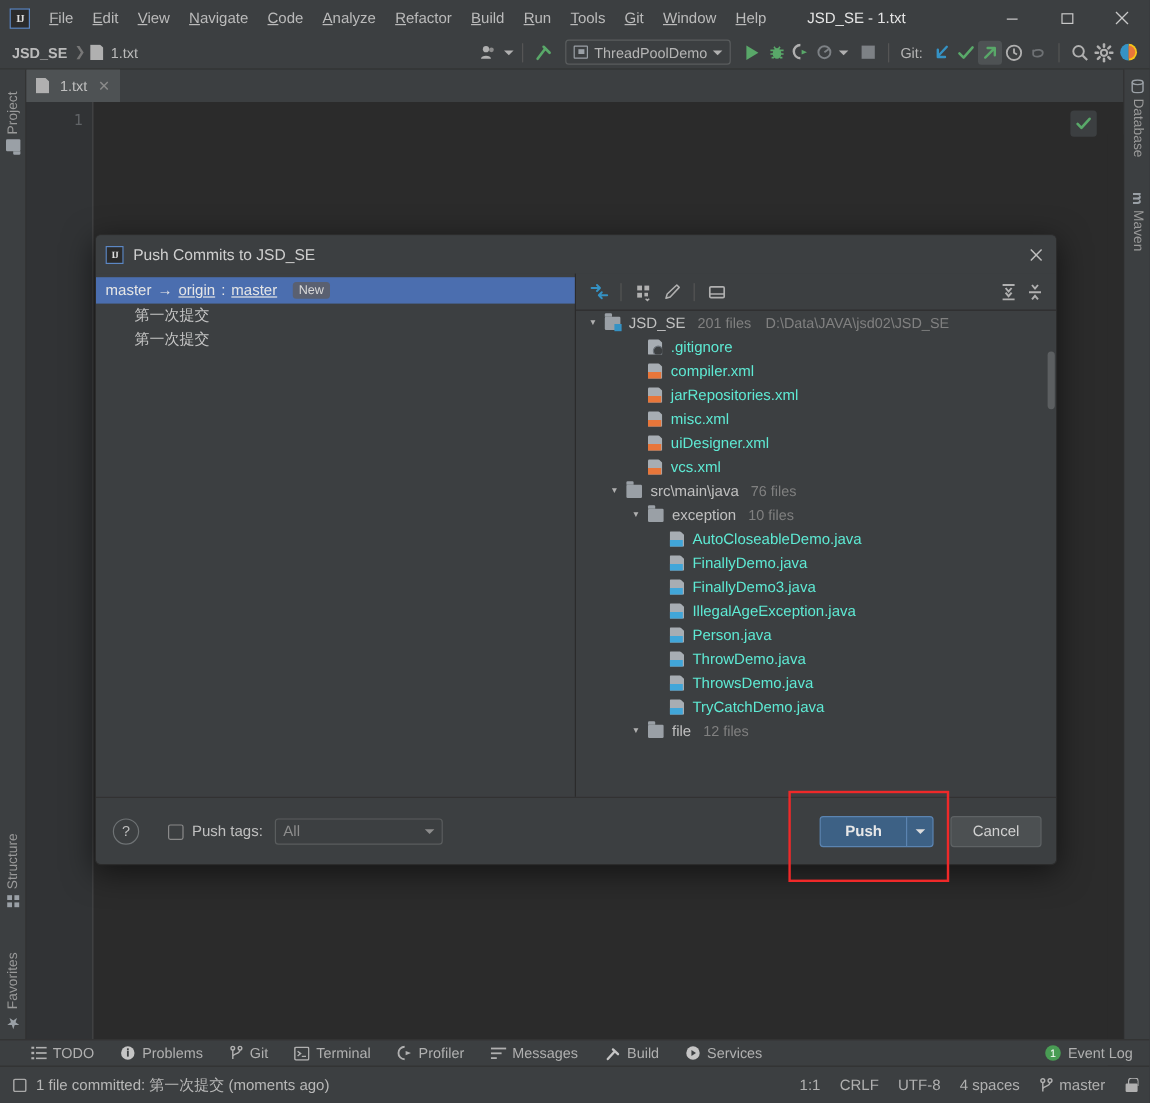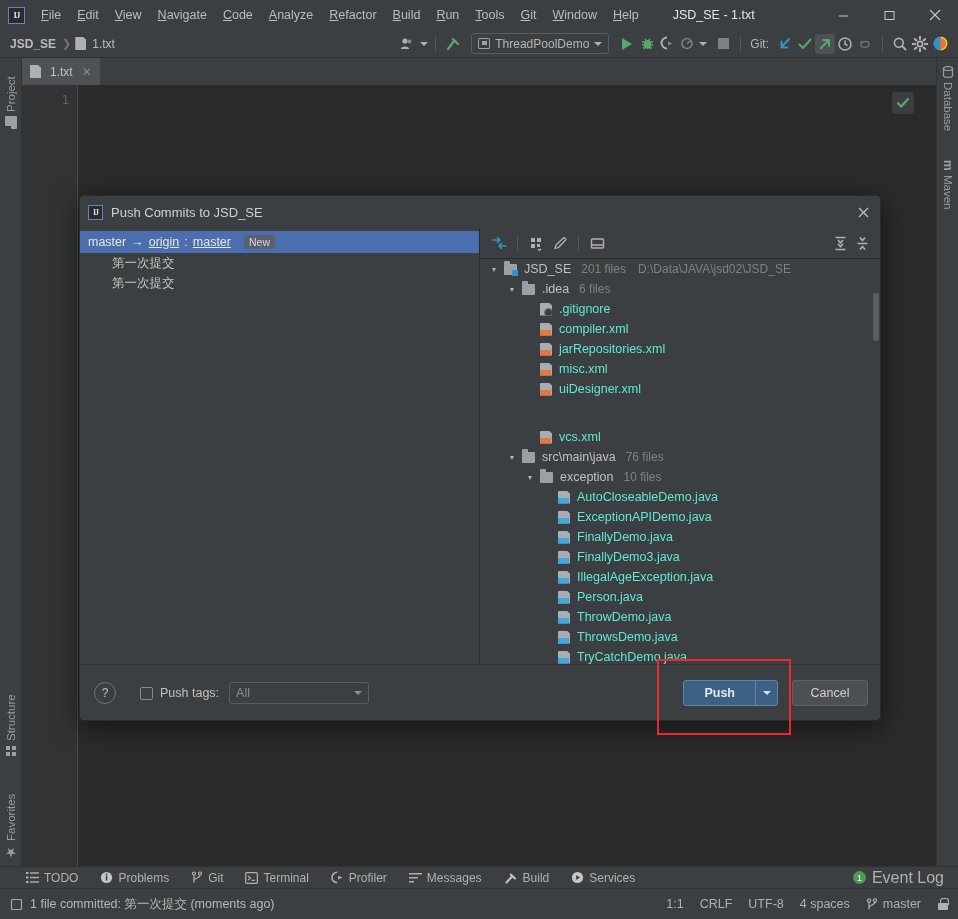--- a/index.html
+++ b/index.html
@@ -620,26 +620,20 @@
         </div>
         <div class="tree-scroll">
           <div id="tree-rows">
               <div class="tree-row" style="padding-left: 8px;">
                 <span class="chev" style="font-size: 7px;">▼</span>
                 <span class="mod-folder proj"></span>
                 <span style="margin-left: 3px; color: rgb(192, 192, 192);">JSD_SE</span>
                 <span class="meta" style="margin-left: 6px;">201 files</span>
                 <span class="meta-path" style="margin-left: 8px;">D:\Data\JAVA\jsd02\JSD_SE</span>
               </div>
-              <div class="tree-row" style="padding-left: 26px;">
-                <span class="chev" style="font-size: 7px;">▼</span>
-                <span class="mod-folder"></span>
-                <span style="margin-left: 3px; color: rgb(192, 192, 192);">.idea</span>
-                <span class="meta" style="margin-left: 6px;">6 files</span>
-              </div>
               <div class="tree-row" style="padding-left: 44px;">
                 <span class="chev"></span>
                 <span class="git-ico"></span>
                 <span class="fname-green" style="margin-left: 3px;">.gitignore</span>
               </div>
               <div class="tree-row" style="padding-left: 44px;">
                 <span class="chev"></span>
                 <span class="xml-ico"></span>
                 <span class="fname-green" style="margin-left: 3px;">compiler.xml</span>
               </div>
@@ -651,46 +645,41 @@
               <div class="tree-row" style="padding-left: 44px; text-align: right;">
                 <span class="chev"></span>
                 <span class="xml-ico"></span>
                 <span class="fname-green" style="margin-left: 3px;">misc.xml</span>
               </div>
               <div class="tree-row" style="padding-left: 44px;">
                 <span class="chev"></span>
                 <span class="xml-ico"></span>
                 <span class="fname-green" style="margin-left: 3px;">uiDesigner.xml</span>
               </div>
-              <div class="tree-row" style="padding-left: 44px; margin-top: 28px;">
+              <div class="tree-row" style="padding-left: 44px;">
                 <span class="chev"></span>
                 <span class="xml-ico"></span>
                 <span class="fname-green" style="margin-left: 3px;">vcs.xml</span>
               </div>
               <div class="tree-row" style="padding-left: 26px;">
                 <span class="chev" style="font-size: 7px;">▼</span>
                 <span class="mod-folder"></span>
                 <span style="margin-left: 3px; color: rgb(192, 192, 192);">src\main\java</span>
                 <span class="meta" style="margin-left: 6px;">76 files</span>
               </div>
               <div class="tree-row" style="padding-left: 44px;">
                 <span class="chev" style="font-size: 7px;">▼</span>
                 <span class="mod-folder"></span>
                 <span style="margin-left: 3px; color: rgb(192, 192, 192);">exception</span>
                 <span class="meta" style="margin-left: 6px;">10 files</span>
               </div>
               <div class="tree-row" style="padding-left: 62px;">
                 <span class="chev"></span>
                 <span class="java-ico"></span>
                 <span class="fname-green" style="margin-left: 3px;">AutoCloseableDemo.java</span>
-              </div>
-              <div class="tree-row" style="padding-left: 62px;">
-                <span class="chev"></span>
-                <span class="java-ico"></span>
-                <span class="fname-green" style="margin-left: 3px;">ExceptionAPIDemo.java</span>
               </div>
               <div class="tree-row" style="padding-left: 62px;">
                 <span class="chev"></span>
                 <span class="java-ico"></span>
                 <span class="fname-green" style="margin-left: 3px;">FinallyDemo.java</span>
               </div>
               <div class="tree-row" style="padding-left: 62px;">
                 <span class="chev"></span>
                 <span class="java-ico"></span>
                 <span class="fname-green" style="margin-left: 3px;">FinallyDemo3.java</span>
@@ -837,21 +826,21 @@
             <svg width="13" height="13" viewBox="0 0 13 13">
               <circle cx="6.5" cy="6.5" r="5.6" fill="#c5c5c5"></circle>
               <path d="M5.2 4 L9 6.5 L5.2 9 Z" fill="#3c3f41"></path>
             </svg>
           </span>
           <span>Services</span>
         </div>
       </div>
     <div style="margin-left:auto;display:flex;align-items:center;gap:6px;padding-right:14px;">
       <span class="evt-badge">1</span>
-      <span style="color:#b0b0b0;font-size:16px;">Event Log</span>
+      <span style="color:#b0b0b0;font-size:12px;">Event Log</span>
     </div>
   </div>
 
   <div class="statusbar">
     <div class="sb-left">
       <svg width="13" height="13" viewBox="0 0 13 13">
         <rect x="1.5" y="1.5" width="10" height="10" stroke="#a8a8a8" stroke-width="1.2" fill="none" rx="1"></rect>
       </svg>
       <span>1 file committed: 第一次提交 (moments ago)</span>
     </div>

